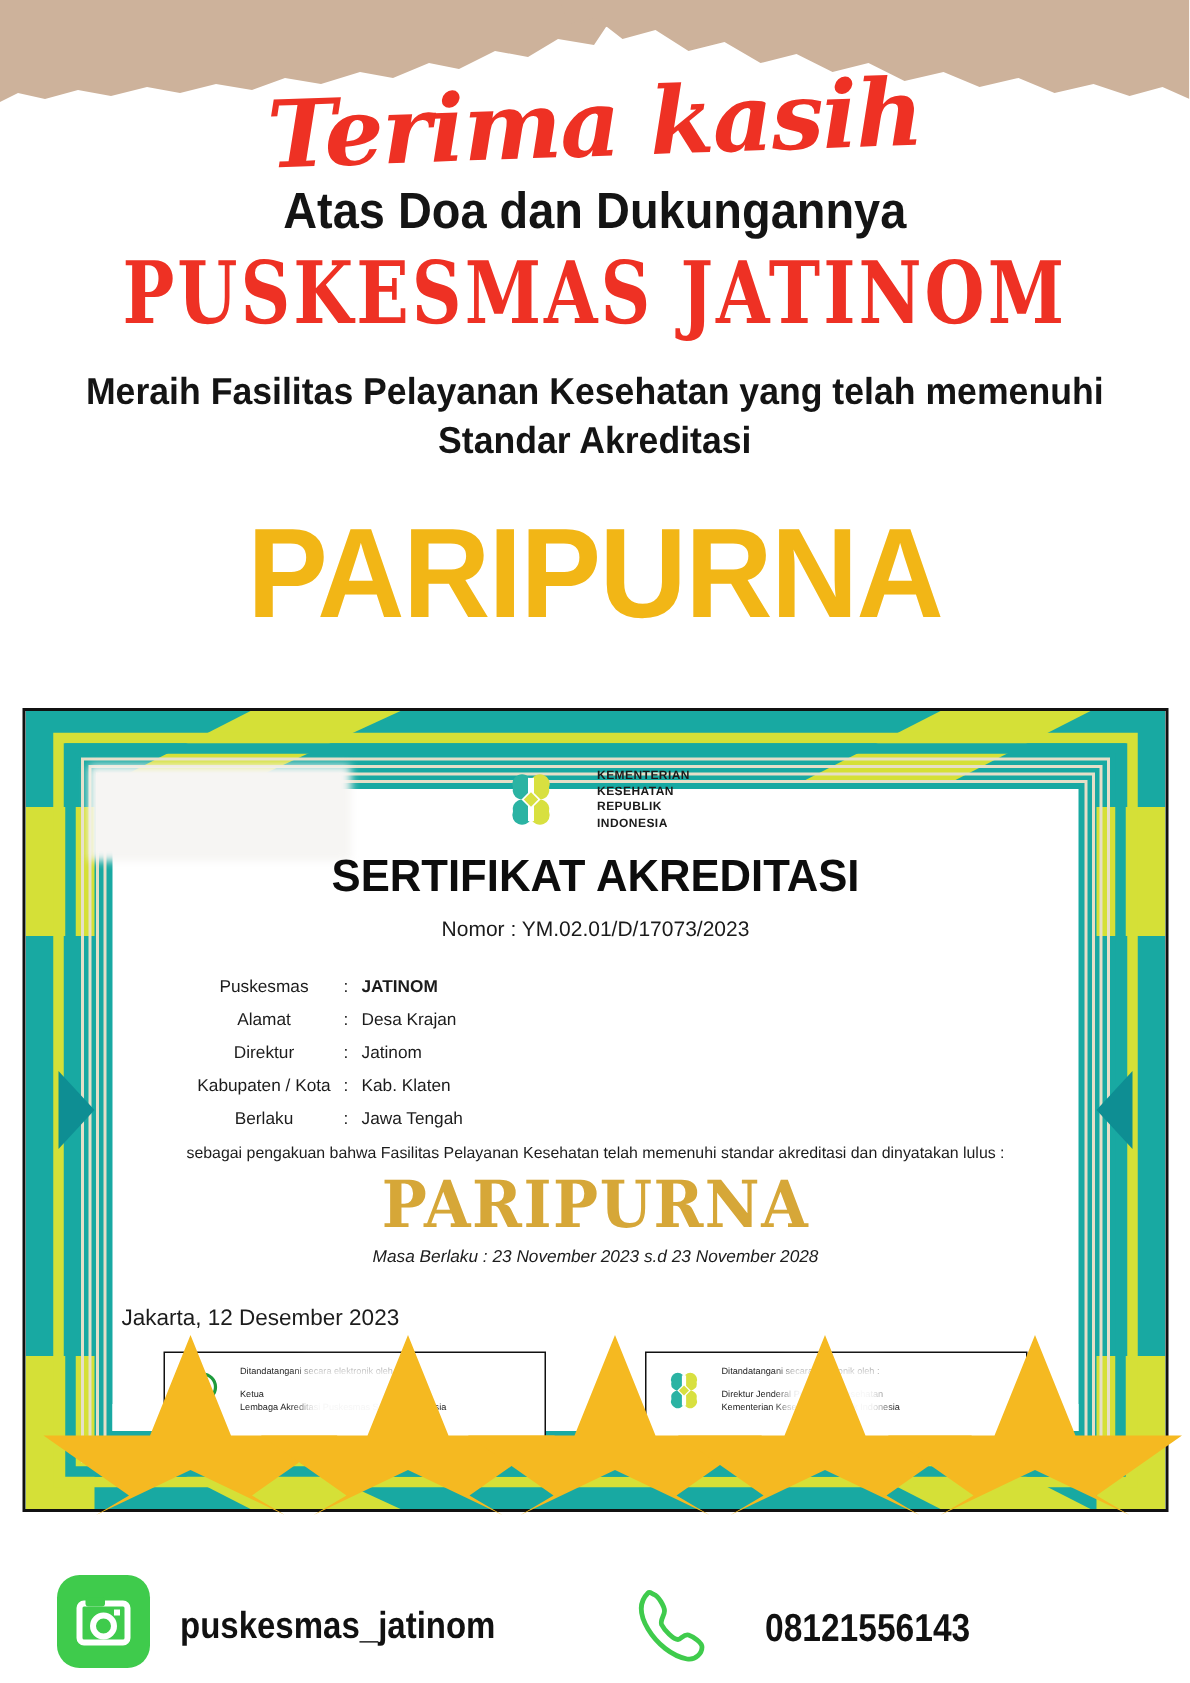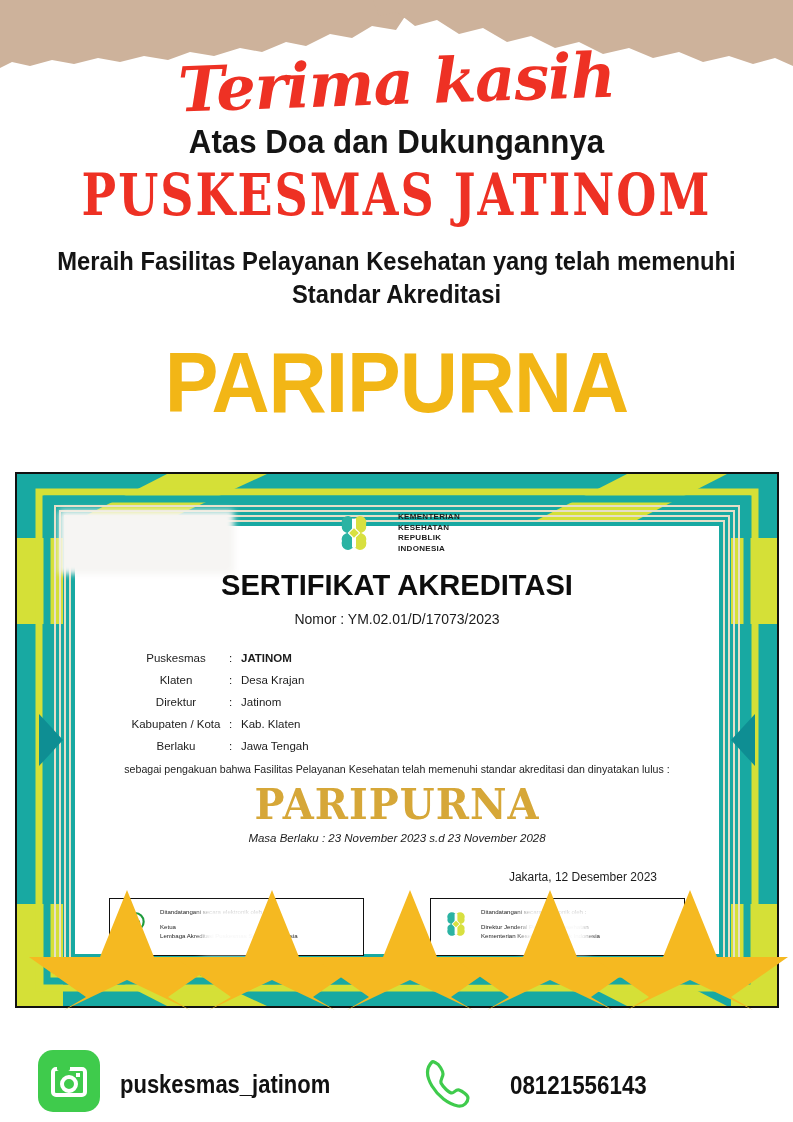--- a/index.html
+++ b/index.html
@@ -109,21 +109,21 @@
 
   .statement{
     text-align:center;font-size:10.6px;color:#1c1c1c;
   }
   .paripurna-cert{
     text-align:center;font-family:"DejaVu Serif", serif;
     font-size:40px;font-weight:700;color:#D6A738;letter-spacing:1px;
     margin-top:9px;line-height:1;transform:scaleY(1.08);
   }
   .masa{text-align:center;font-size:11.5px;color:#1c1c1c;margin-top:8px;font-style:italic;}
-  .jakarta{text-align:right;font-size:12px;color:#1c1c1c;margin-top:26px;margin-right:56px;}
+  .jakarta{font-size:15px;color:#1c1c1c;margin-top:26px;margin-right:56px;}
 
   .sign-row{display:flex;justify-content:space-between;margin-top:14px;padding:0 28px;}
   .sign-box{
     width:255px;height:58px;border:1.4px solid #111;background:#fff;
     display:flex;align-items:flex-start;padding:5px 6px;box-sizing:border-box;gap:6px;
   }
   .sign-logo{width:38px;flex:0 0 38px;display:flex;align-items:center;justify-content:center;padding-top:6px;}
   .sign-txt{font-size:6.1px;color:#1c1c1c;line-height:1.5;padding-top:3px;}
   .sign-txt .hdr{margin-bottom:6px;}
 
@@ -225,21 +225,21 @@
     <div class="cert-title">SERTIFIKAT AKREDITASI</div>
     <div class="cert-nomor">Nomor : YM.02.01/D/17073/2023</div>
 
     <div class="rows">
       <div class="row">
         <span class="k">Puskesmas</span>
         <span class="c">:</span>
         <span class="v bold">JATINOM</span>
       </div>
       <div class="row">
-        <span class="k">Klaten</span>
+        <span class="k">Alamat</span>
         <span class="c">:</span>
         <span class="v">Desa Krajan</span>
       </div>
       <div class="row">
         <span class="k">Direktur</span>
         <span class="c">:</span>
         <span class="v">Jatinom</span>
       </div>
       <div class="row">
         <span class="k">Kabupaten / Kota</span>

